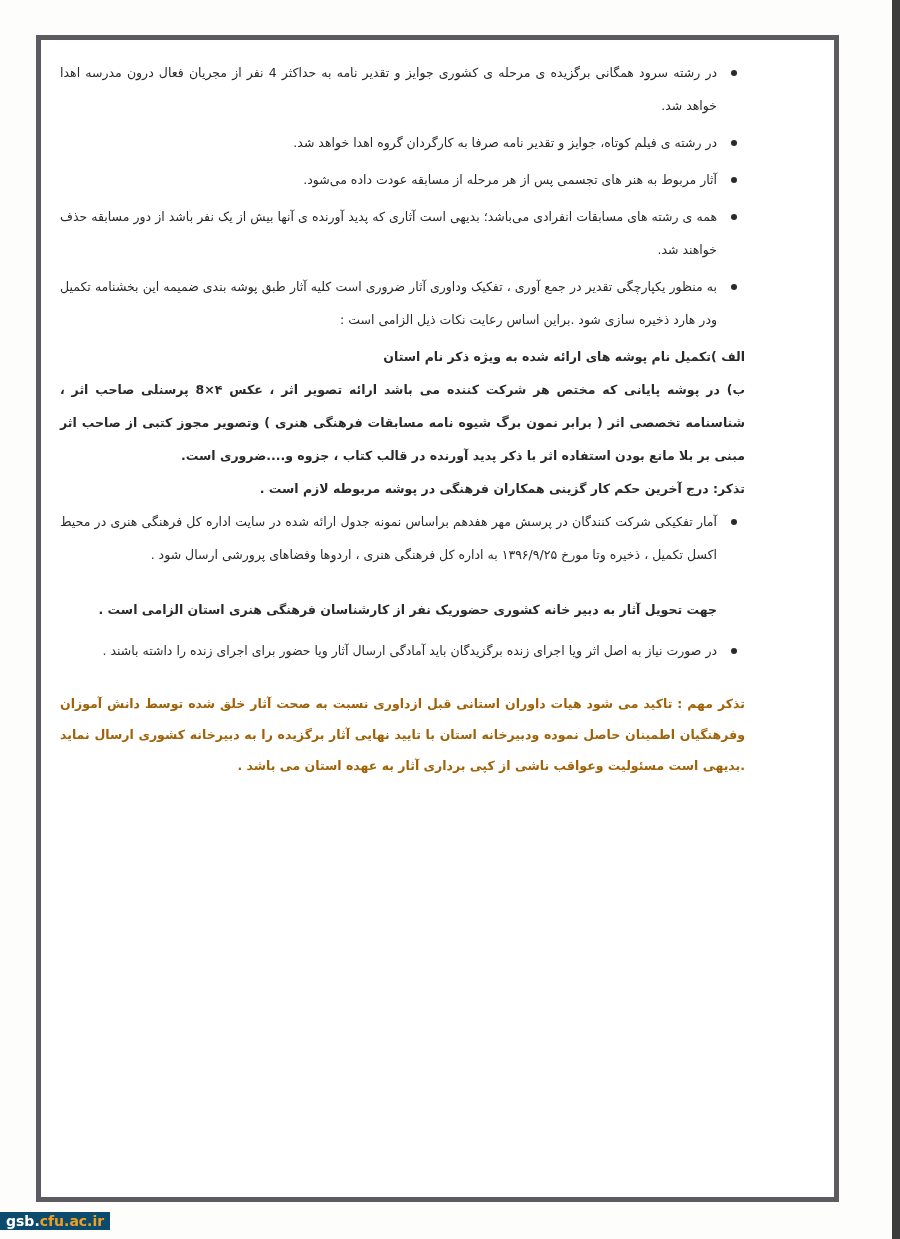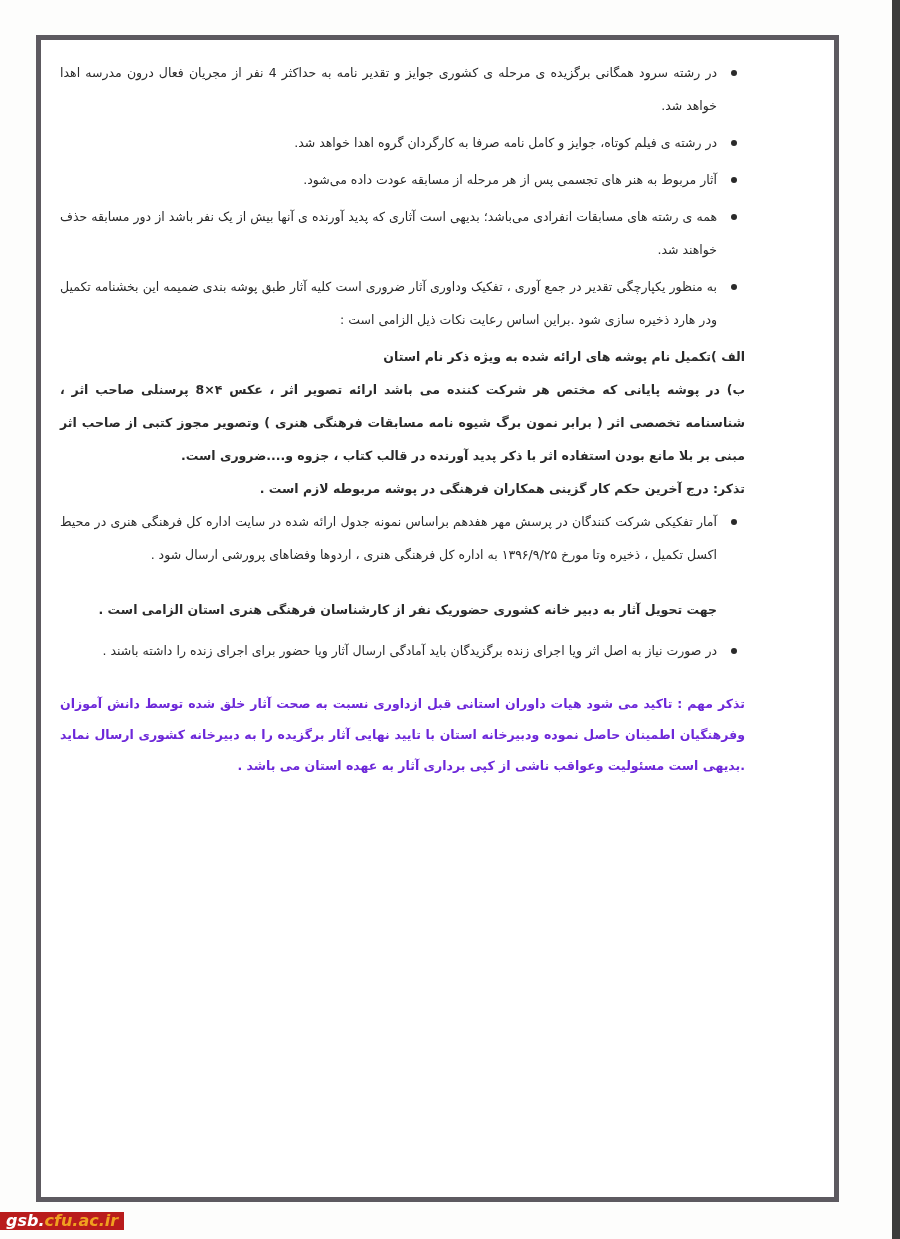--- a/index.html
+++ b/index.html
@@ -64,50 +64,49 @@
     }
     .indented {
       padding-right: 28px;
     }
     .spacer-small { height: 8px; }
     .spacer-mid { height: 18px; }
     .important {
       font-weight: bold;
       font-size: 12.5px;
       line-height: 31px;
-      color: #6d28d9;
+      color: #a16207;
       margin-top: 21px;
     }
     .watermark {
       position: absolute;
       left: 0;
       top: 1212px;
       height: 18px;
       padding: 0 6px;
-      background: #b91c1c;
+      background: #0c4a6e;
       color: #ffffff;
       font-family: "DejaVu Sans", sans-serif;
-      font-size: 16px;
+      font-size: 14px;
       font-weight: bold;
-      font-style: italic;
       line-height: 18px;
       direction: ltr;
     }
     .watermark .accent { color: #f0a020; }
   </style>
 </head>
 <body>
 
 <div class="right-edge-bar"></div>
 
 <div class="page-frame"></div>
 
 <div class="content">
   <div class="bullet">در رشته سرود همگانی برگزیده ی مرحله ی کشوری جوایز و تقدیر نامه به حداکثر 4 نفر از مجریان فعال درون مدرسه اهدا خواهد شد.</div>
-  <div class="bullet">در رشته ی فیلم کوتاه، جوایز و کامل نامه صرفا به کارگردان گروه اهدا خواهد شد.</div>
+  <div class="bullet">در رشته ی فیلم کوتاه، جوایز و تقدیر نامه صرفا به کارگردان گروه اهدا خواهد شد.</div>
   <div class="bullet">آثار مربوط به هنر های تجسمی پس از هر مرحله از مسابقه عودت داده می‌شود.</div>
   <div class="bullet">همه ی رشته های مسابقات انفرادی می‌باشد؛ بدیهی است آثاری که پدید آورنده ی آنها بیش از یک نفر باشد از دور مسابقه حذف خواهند شد.</div>
   <div class="bullet">به منظور یکپارچگی تقدیر در جمع آوری ، تفکیک وداوری آثار ضروری است کلیه آثار طبق پوشه بندی ضمیمه این بخشنامه تکمیل ودر هارد ذخیره سازی شود .براین اساس رعایت نکات ذیل الزامی است :</div>
 
   <p class="plain">الف )تکمیل نام پوشه های ارائه شده به ویژه ذکر نام استان</p>
   <p class="plain">ب) در پوشه پایانی که مختص هر شرکت کننده می باشد ارائه تصویر اثر ، عکس ۴×8 پرسنلی صاحب اثر ، شناسنامه تخصصی اثر ( برابر نمون برگ شیوه نامه مسابقات فرهنگی هنری ) وتصویر مجوز کتبی از صاحب اثر مبنی بر بلا مانع بودن استفاده اثر با ذکر پدید آورنده در قالب کتاب ، جزوه و....ضروری است.</p>
   <p class="plain">تذکر: درج آخرین حکم کار گزینی همکاران فرهنگی در پوشه مربوطه لازم است .</p>
 
   <div class="bullet">آمار تفکیکی شرکت کنندگان در پرسش مهر هفدهم براساس نمونه جدول ارائه شده در سایت اداره کل فرهنگی هنری در محیط اکسل تکمیل ، ذخیره وتا مورخ ۱۳۹۶/۹/۲۵ به اداره کل فرهنگی هنری ، اردوها وفضاهای پرورشی ارسال شود .</div>
 

